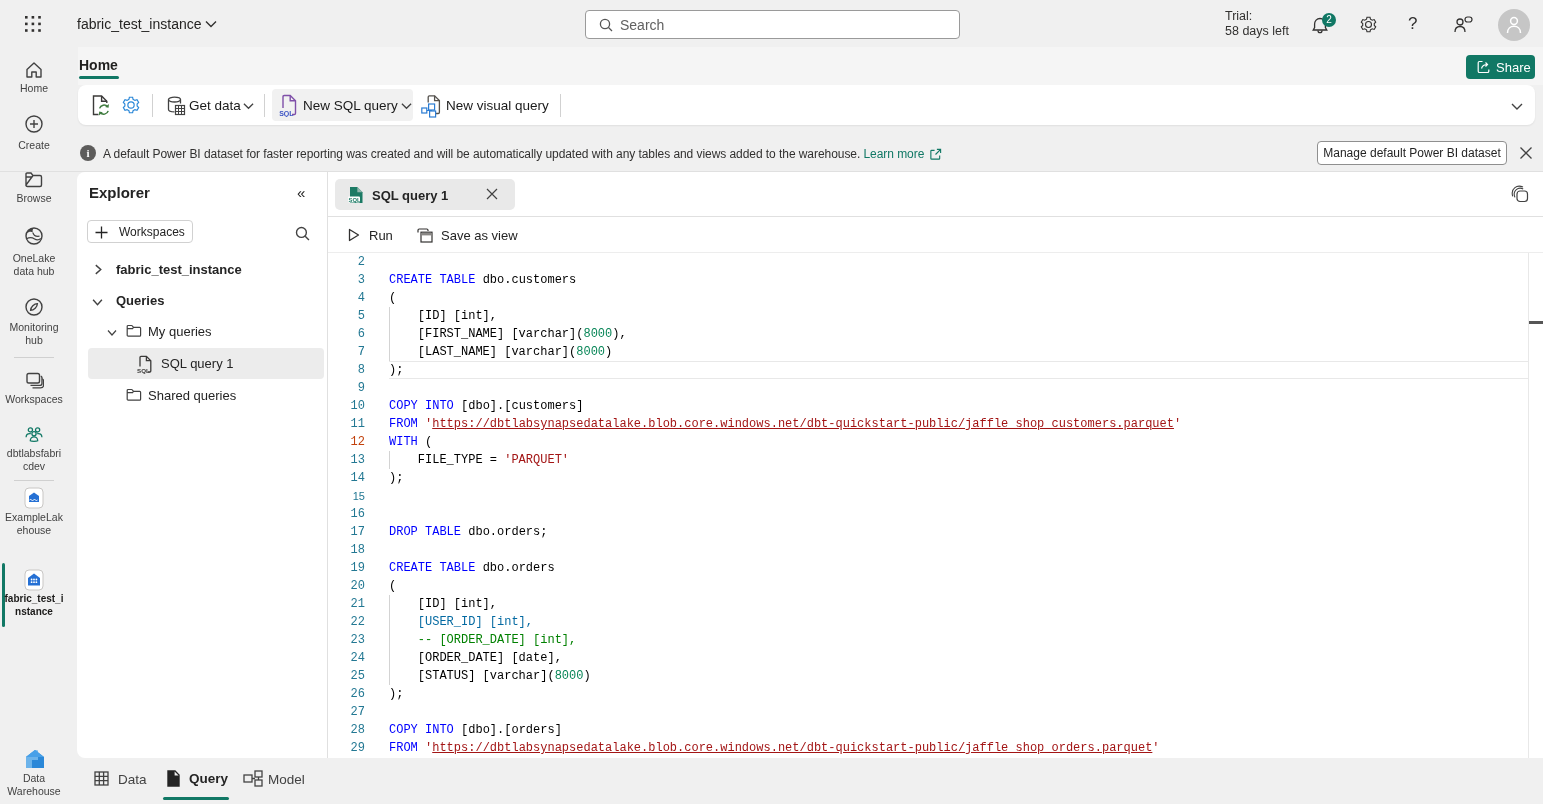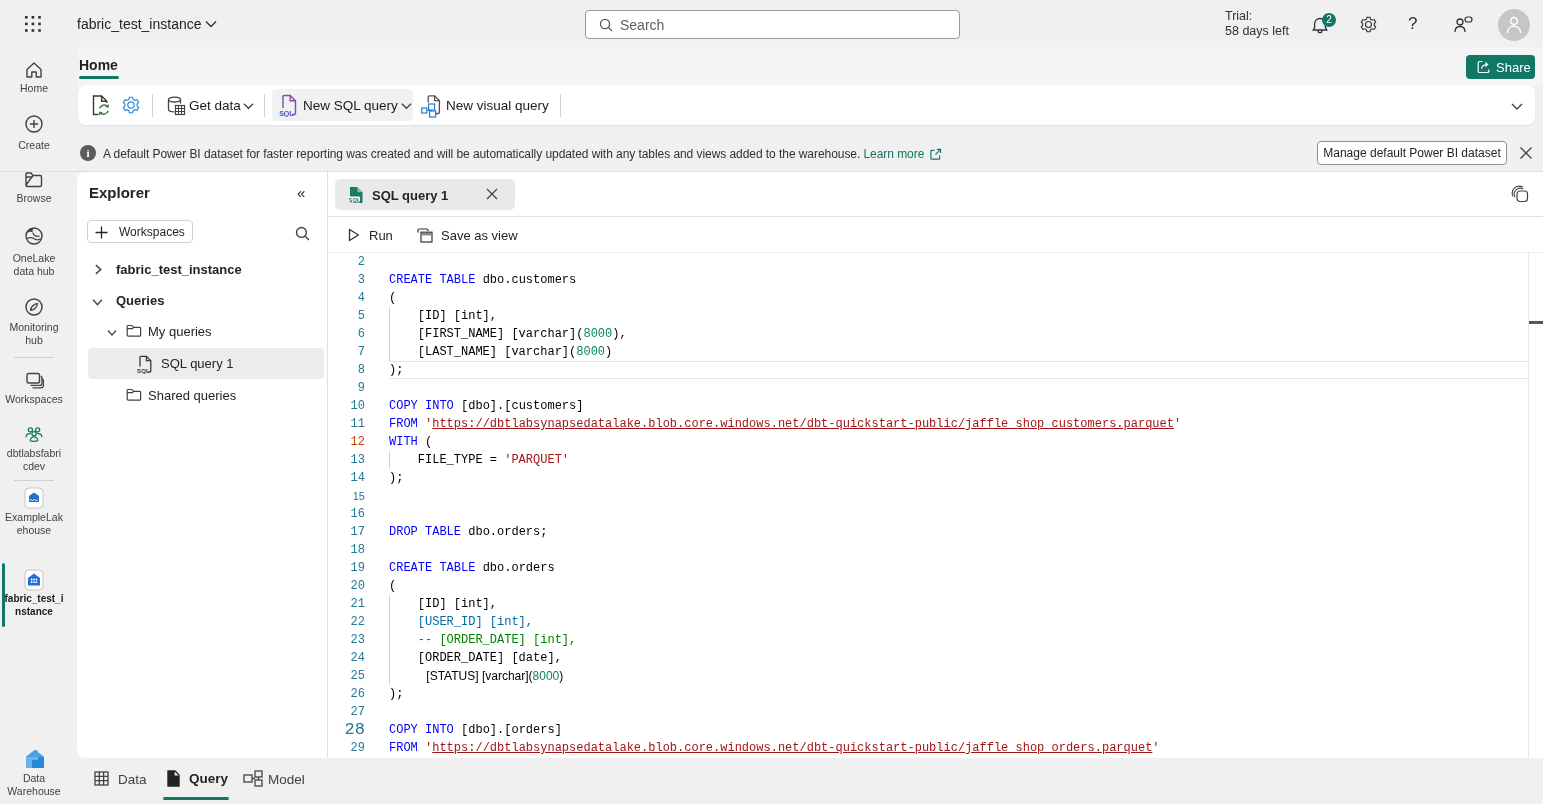--- a/index.html
+++ b/index.html
@@ -258,25 +258,25 @@
     <div style="position:absolute;left:61px;top:360px;width:1px;height:18px;background:#d3d3d3;"></div>
     <div style="position:absolute;left:61px;top:360px;height:18px;line-height:18px;font-family:'Liberation Mono',monospace;font-size:12px;white-space:pre;"><span style="color:#0369a1;">    [USER_ID] [int],</span></div>
     <div style="position:absolute;left:11px;top:378px;width:26px;height:18px;line-height:18px;text-align:right;font-family:'Liberation Mono',monospace;font-size:12px;color:#237893;">23</div>
     <div style="position:absolute;left:61px;top:378px;width:1px;height:18px;background:#d3d3d3;"></div>
     <div style="position:absolute;left:61px;top:378px;height:18px;line-height:18px;font-family:'Liberation Mono',monospace;font-size:12px;white-space:pre;"><span style="color:#008000;">    -- [ORDER_DATE] [int],</span></div>
     <div style="position:absolute;left:11px;top:396px;width:26px;height:18px;line-height:18px;text-align:right;font-family:'Liberation Mono',monospace;font-size:12px;color:#237893;">24</div>
     <div style="position:absolute;left:61px;top:396px;width:1px;height:18px;background:#d3d3d3;"></div>
     <div style="position:absolute;left:61px;top:396px;height:18px;line-height:18px;font-family:'Liberation Mono',monospace;font-size:12px;white-space:pre;"><span style="color:#000000;">    [ORDER_DATE] [date],</span></div>
     <div style="position:absolute;left:11px;top:414px;width:26px;height:18px;line-height:18px;text-align:right;font-family:'Liberation Mono',monospace;font-size:12px;color:#237893;">25</div>
     <div style="position:absolute;left:61px;top:414px;width:1px;height:18px;background:#d3d3d3;"></div>
-    <div style="position:absolute;left:61px;top:414px;height:18px;line-height:18px;font-family:Liberation Sans, sans-serif;font-size:12px;white-space:pre;padding-left:24px;"><span style="color:#000000;">    [STATUS] [varchar](</span><span style="color:#098658;">8000</span><span style="color:#000000;">)</span></div>
+    <div style="position:absolute;left:61px;top:414px;height:18px;line-height:18px;font-family:Liberation Mono, monospace;font-size:12px;white-space:pre;"><span style="color:#000000;">    [STATUS] [varchar](</span><span style="color:#098658;">8000</span><span style="color:#000000;">)</span></div>
     <div style="position:absolute;left:11px;top:432px;width:26px;height:18px;line-height:18px;text-align:right;font-family:'Liberation Mono',monospace;font-size:12px;color:#237893;">26</div>
     <div style="position:absolute;left:61px;top:432px;height:18px;line-height:18px;font-family:'Liberation Mono',monospace;font-size:12px;white-space:pre;"><span style="color:#000000;">);</span></div>
     <div style="position:absolute;left:11px;top:450px;width:26px;height:18px;line-height:18px;text-align:right;font-family:'Liberation Mono',monospace;font-size:12px;color:#237893;">27</div>
-    <div style="position:absolute;left:11px;top:468px;width:26px;height:18px;line-height:18px;text-align:right;font-family:'Liberation Mono',monospace;font-size:17px;color:#237893;">28</div>
+    <div style="position:absolute;left:11px;top:468px;width:26px;height:18px;line-height:18px;text-align:right;font-family:'Liberation Mono',monospace;font-size:12px;color:#237893;">28</div>
     <div style="position:absolute;left:61px;top:468px;height:18px;line-height:18px;font-family:'Liberation Mono',monospace;font-size:12px;white-space:pre;"><span style="color:#0000ff;">COPY</span><span style="color:#000000;"> </span><span style="color:#0000ff;">INTO</span><span style="color:#000000;"> [dbo].[orders]</span></div>
     <div style="position:absolute;left:11px;top:486px;width:26px;height:18px;line-height:18px;text-align:right;font-family:'Liberation Mono',monospace;font-size:12px;color:#237893;">29</div>
     <div style="position:absolute;left:61px;top:486px;height:18px;line-height:18px;font-family:'Liberation Mono',monospace;font-size:12px;white-space:pre;"><span style="color:#0000ff;">FROM</span><span style="color:#000000;"> </span><span style="color:#a31515;">'</span><span style="color:#a31515;text-decoration:underline;">https://dbtlabsynapsedatalake.blob.core.windows.net/dbt-quickstart-public/jaffle_shop_orders.parquet</span><span style="color:#a31515;">'</span></div>
   </div>
 
 <div class="abs" style="left:389px;top:361px;width:1139px;height:18px;border-top:1.6px solid #e8e8e8;border-bottom:1.6px solid #e8e8e8;"></div>
 
 <div class="abs" style="left:1528px;top:253px;width:1px;height:505px;background:#e8e8e8;"></div>
 <div class="abs" style="left:1529px;top:321px;width:14px;height:3px;background:#565656;"></div>
 

